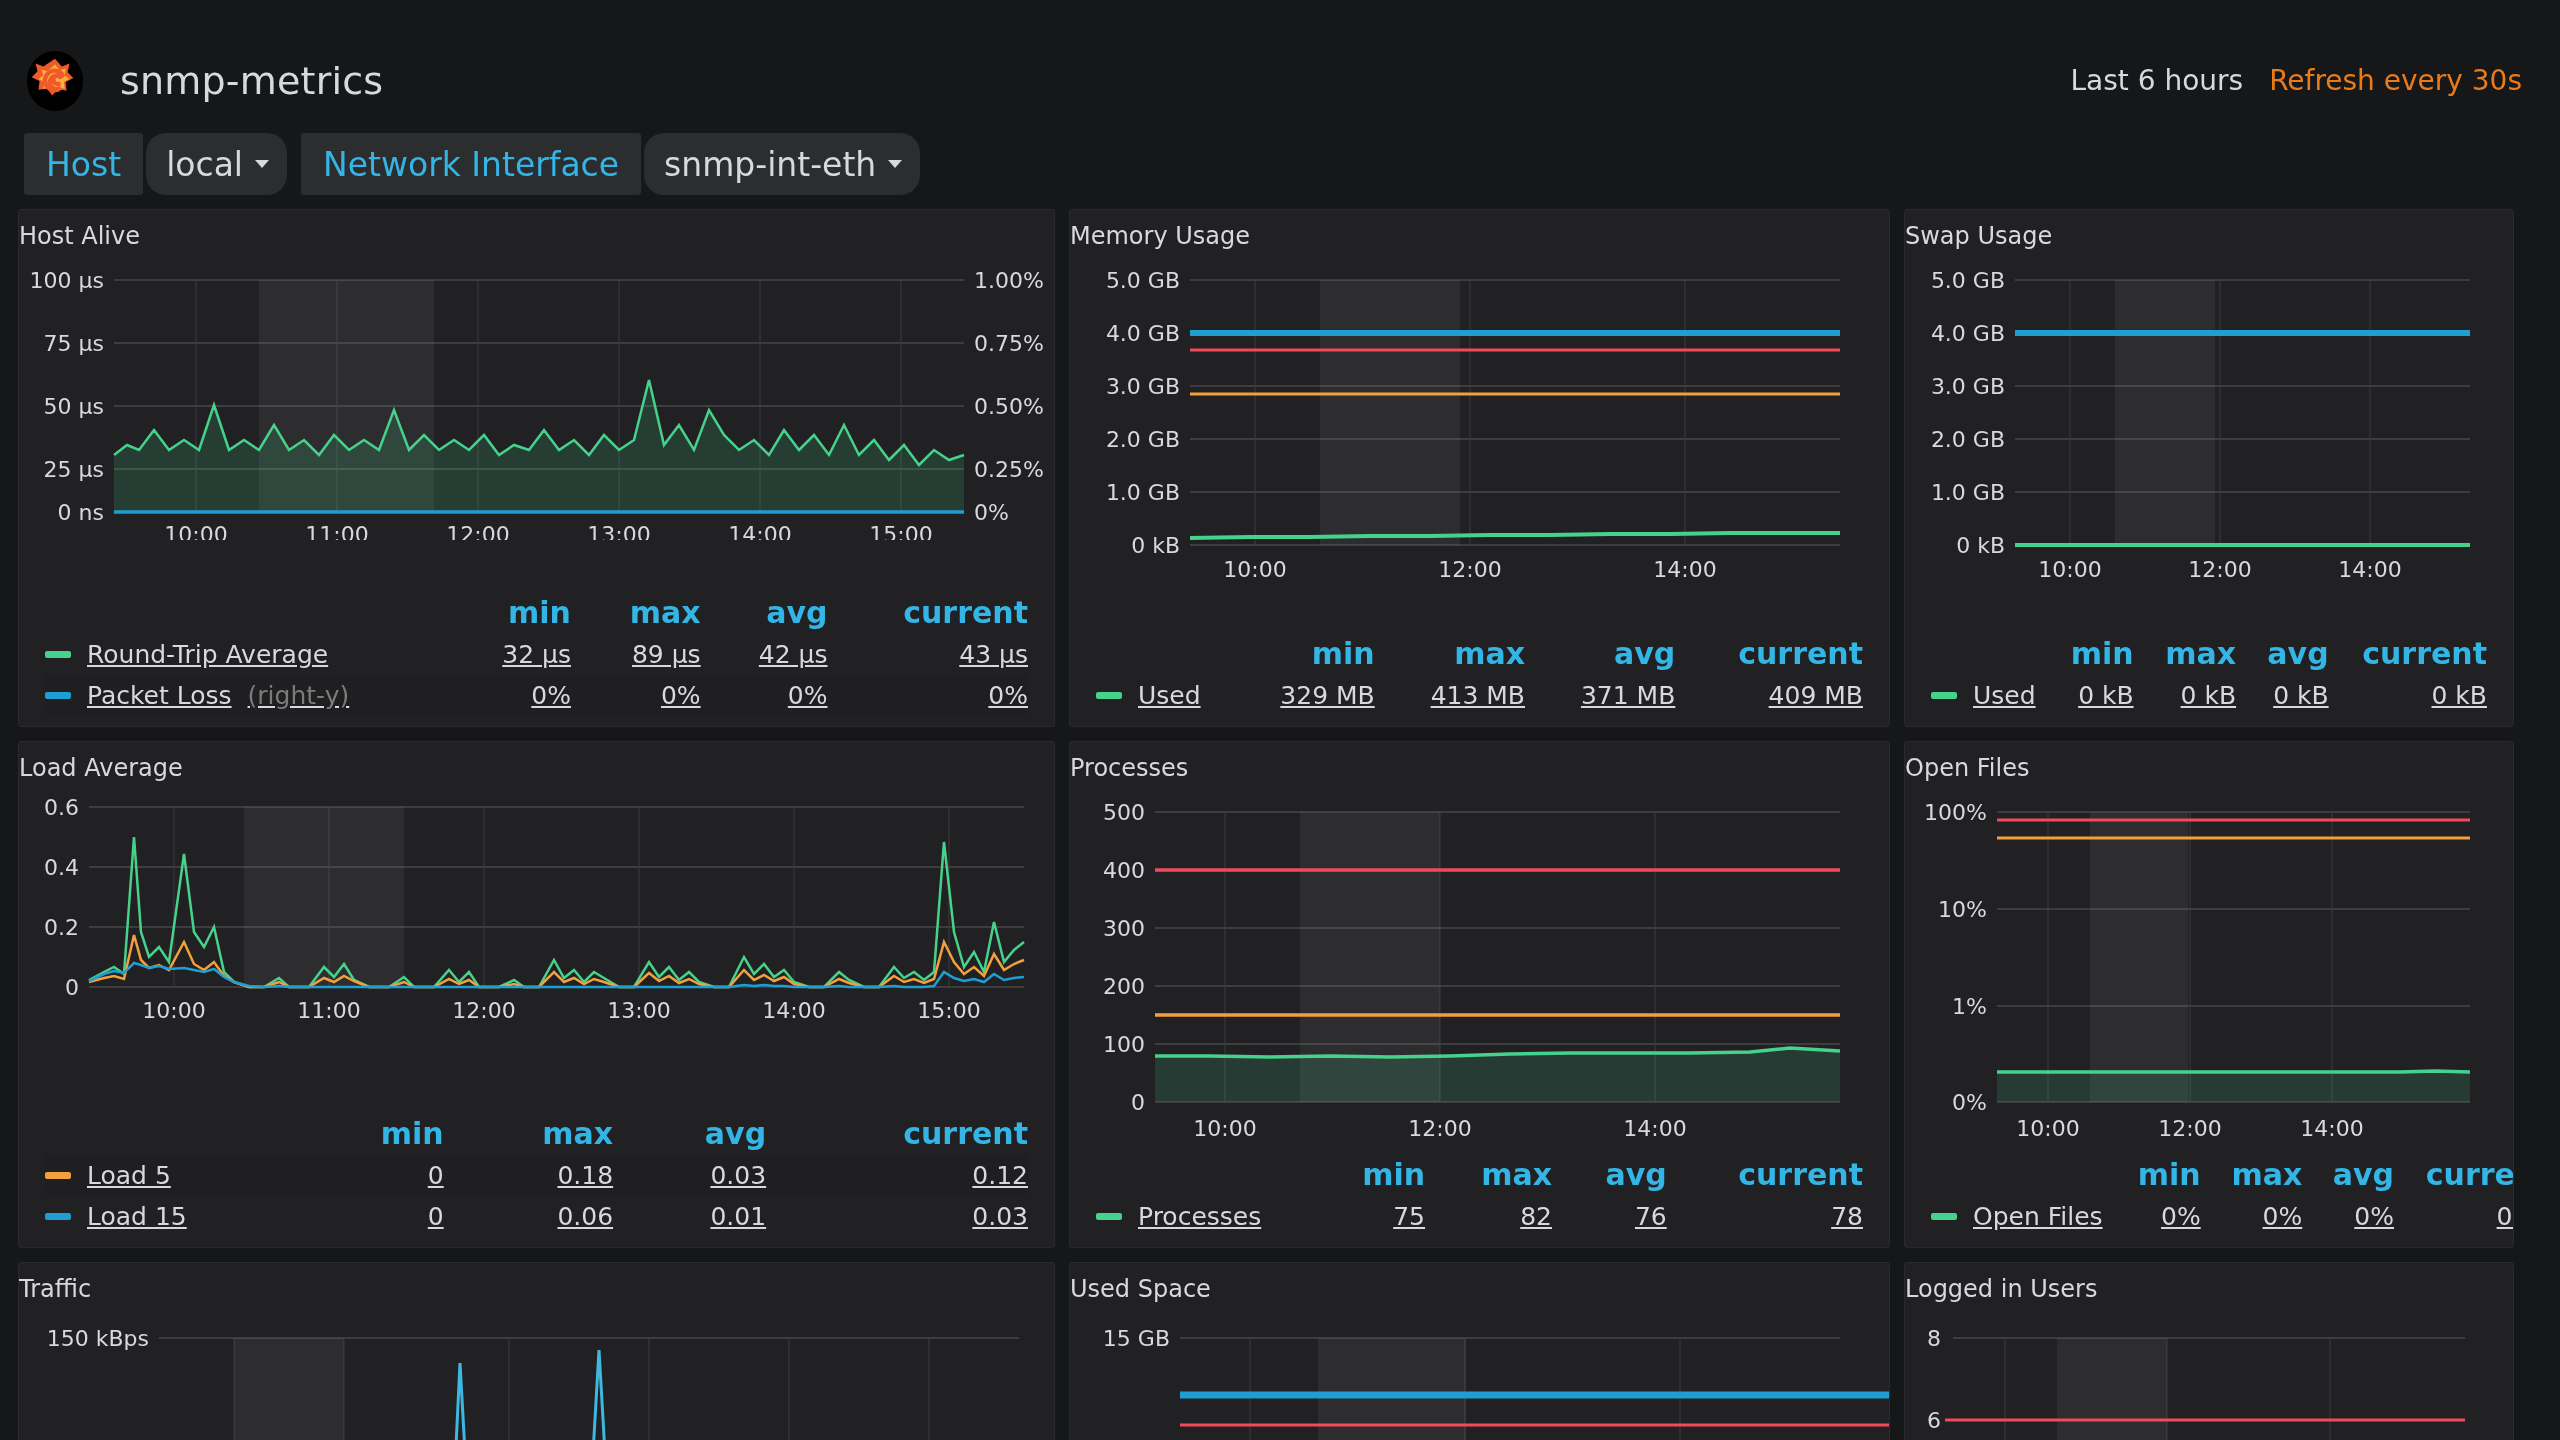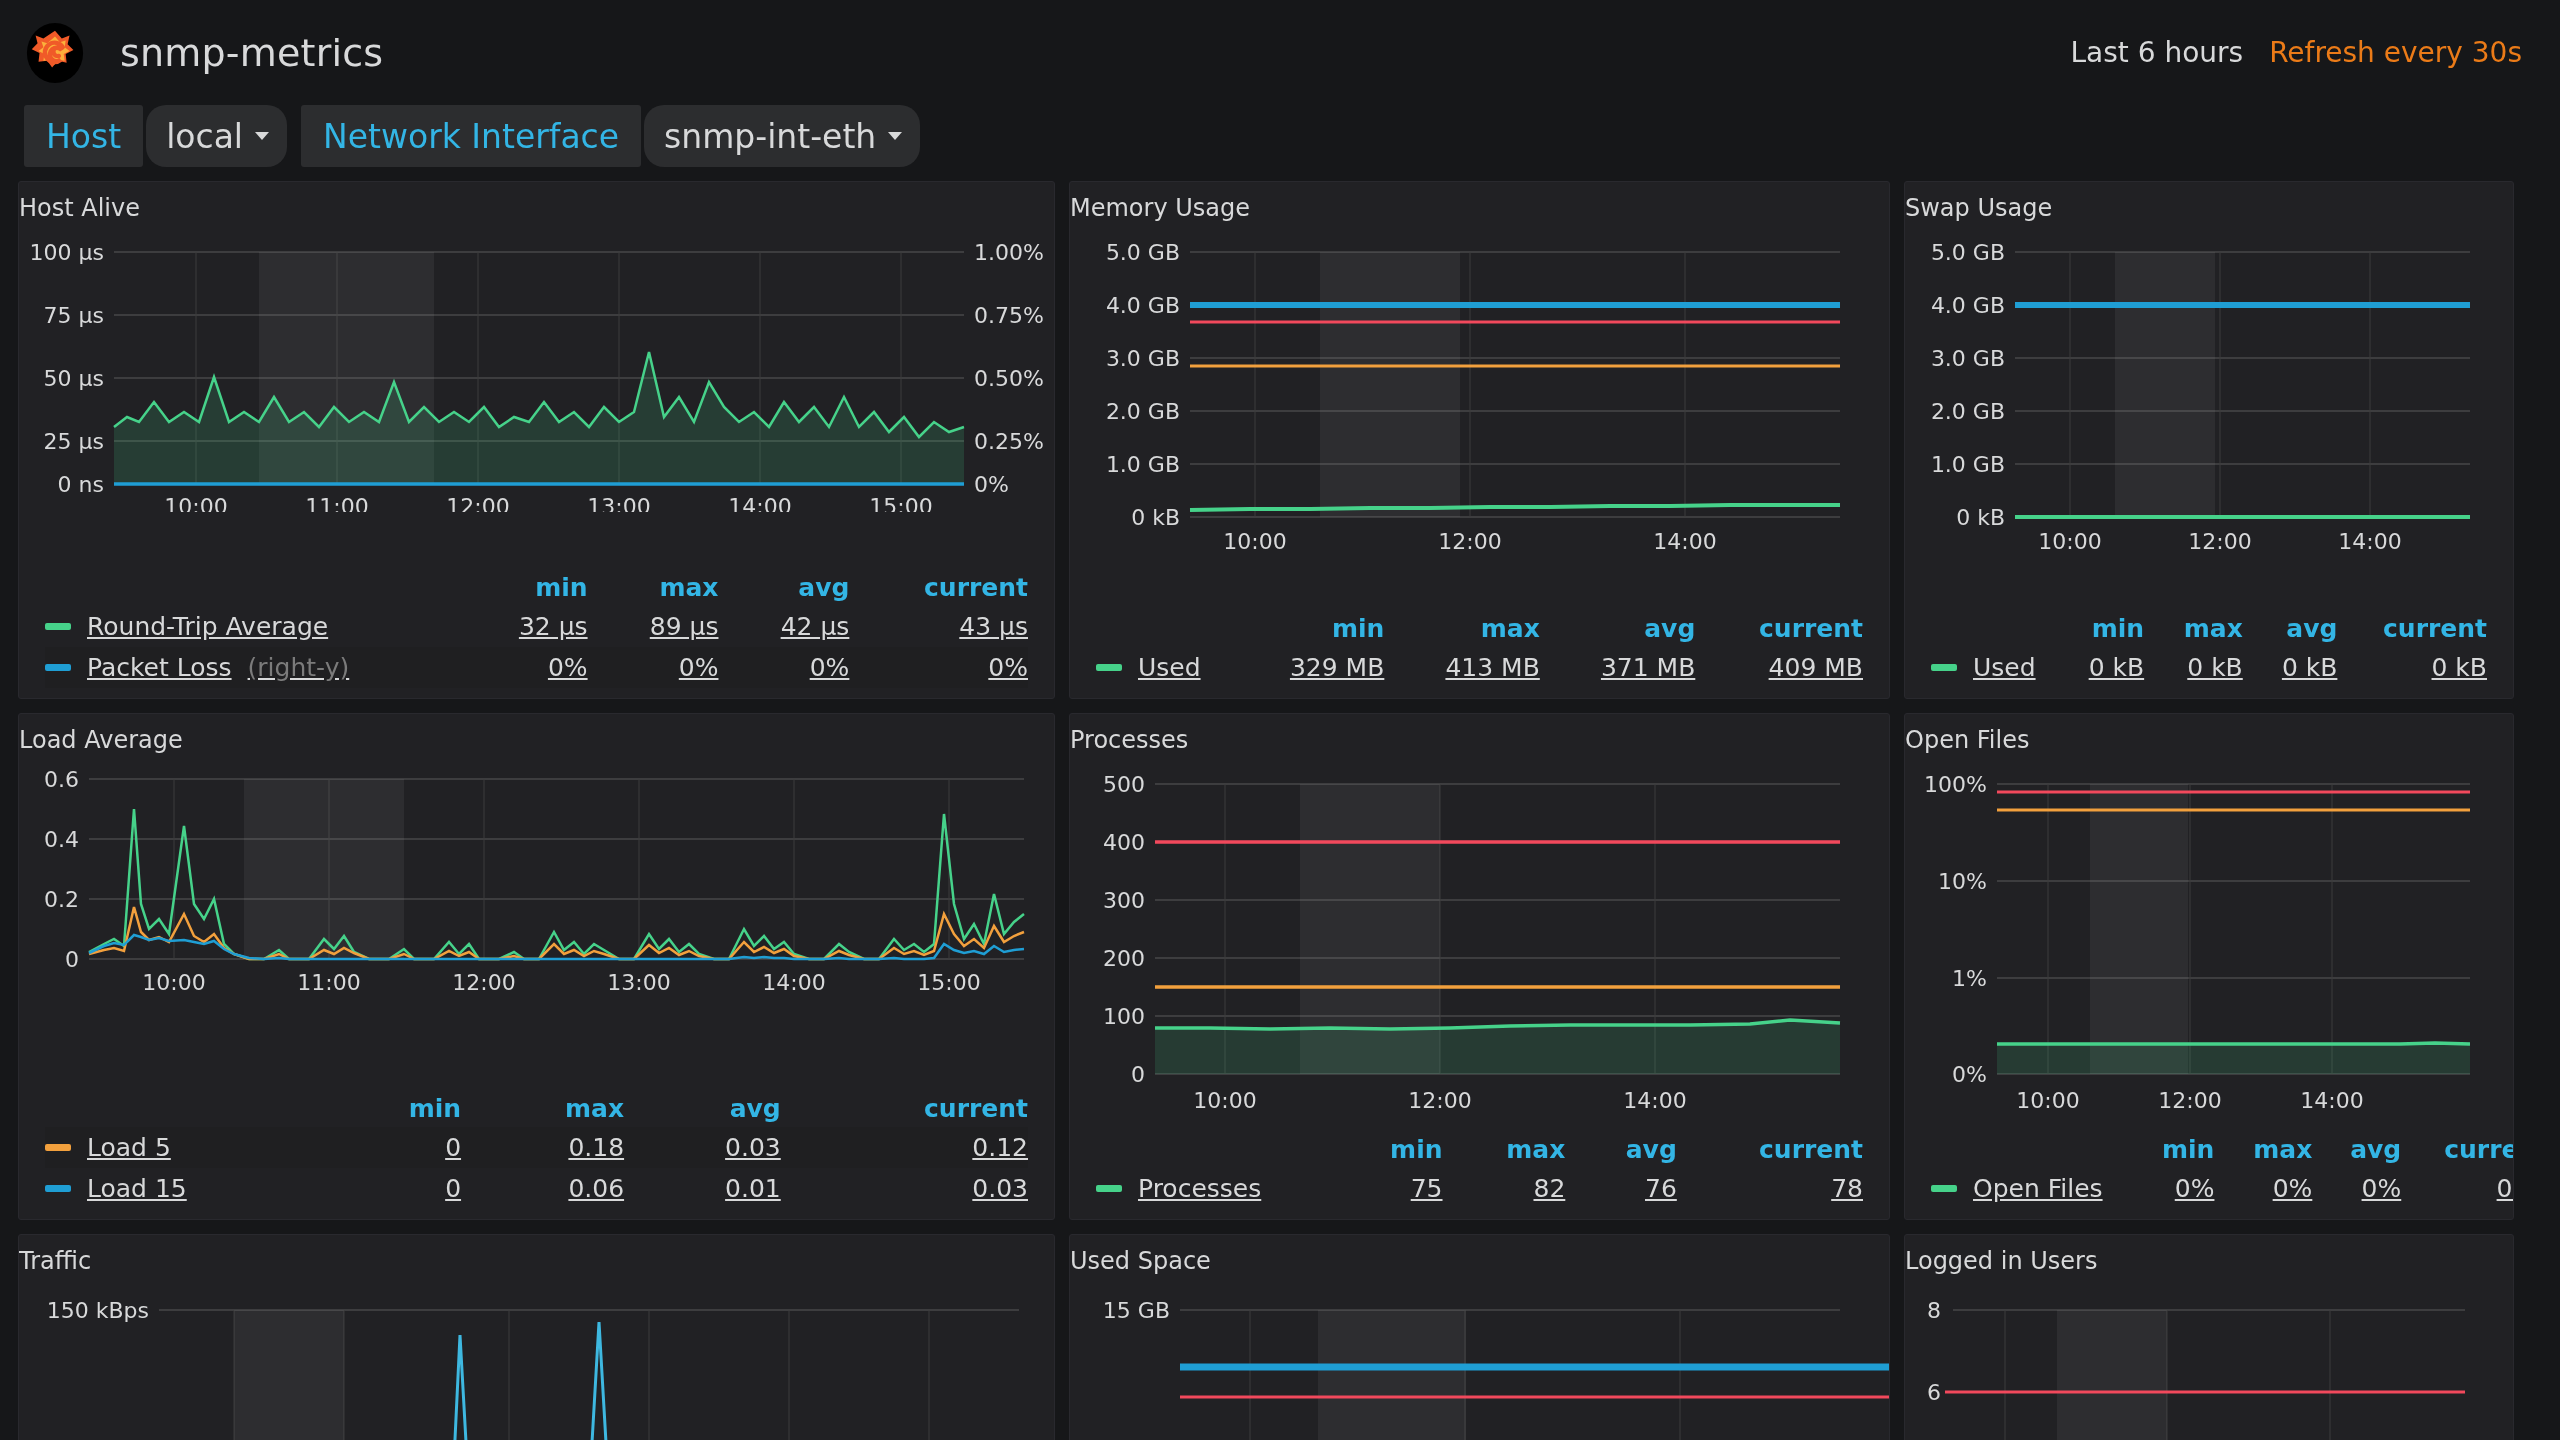--- a/index.html
+++ b/index.html
@@ -9,20 +9,21 @@
     font-family: "DejaVu Sans", sans-serif;
     overflow: hidden;
   }
 
   
   .navbar {
     height: 105px;
     display: flex; align-items: center;
     padding: 0 38px 0 24px;
     background: #161719;
+    margin-top: 28px;
   }
   .brand { display: flex; align-items: center; gap: 34px; }
   .logo { width: 62px; height: 62px; display: block; }
   .dash-title {
     font-size: 38px; color: #d8d9da; font-weight: 400;
     letter-spacing: .2px;
   }
   .nav-right { margin-left: auto; display: flex; align-items: flex-end; gap: 26px; }
   .time-range { font-size: 28px; color: #d8d9da; }
   .refresh { font-size: 28px; color: #eb7b18; }
@@ -84,21 +85,21 @@
 
   
   .legend {
     position: absolute; left: 0; right: 0; bottom: 0;
     padding: 0 26px 10px 26px;
     font-size: 25px;
   }
   .legend table { width: 100%; border-collapse: collapse; }
   .legend th {
     color: #33b5e5; font-weight: bold; text-align: right;
-    padding: 4px 0 4px 28px; font-size: 25px;
+    padding: 4px 0 4px 28px; font-size: 30px;
   }
   .legend th.series-h { text-align: left; }
   .legend td {
     color: #d8d9da; text-align: right; padding: 6px 0 6px 28px;
     white-space: nowrap;
     text-decoration: underline;
   }
   .legend td.series {
     text-align: left; padding-left: 0;
     display: flex; align-items: center; gap: 16px;

